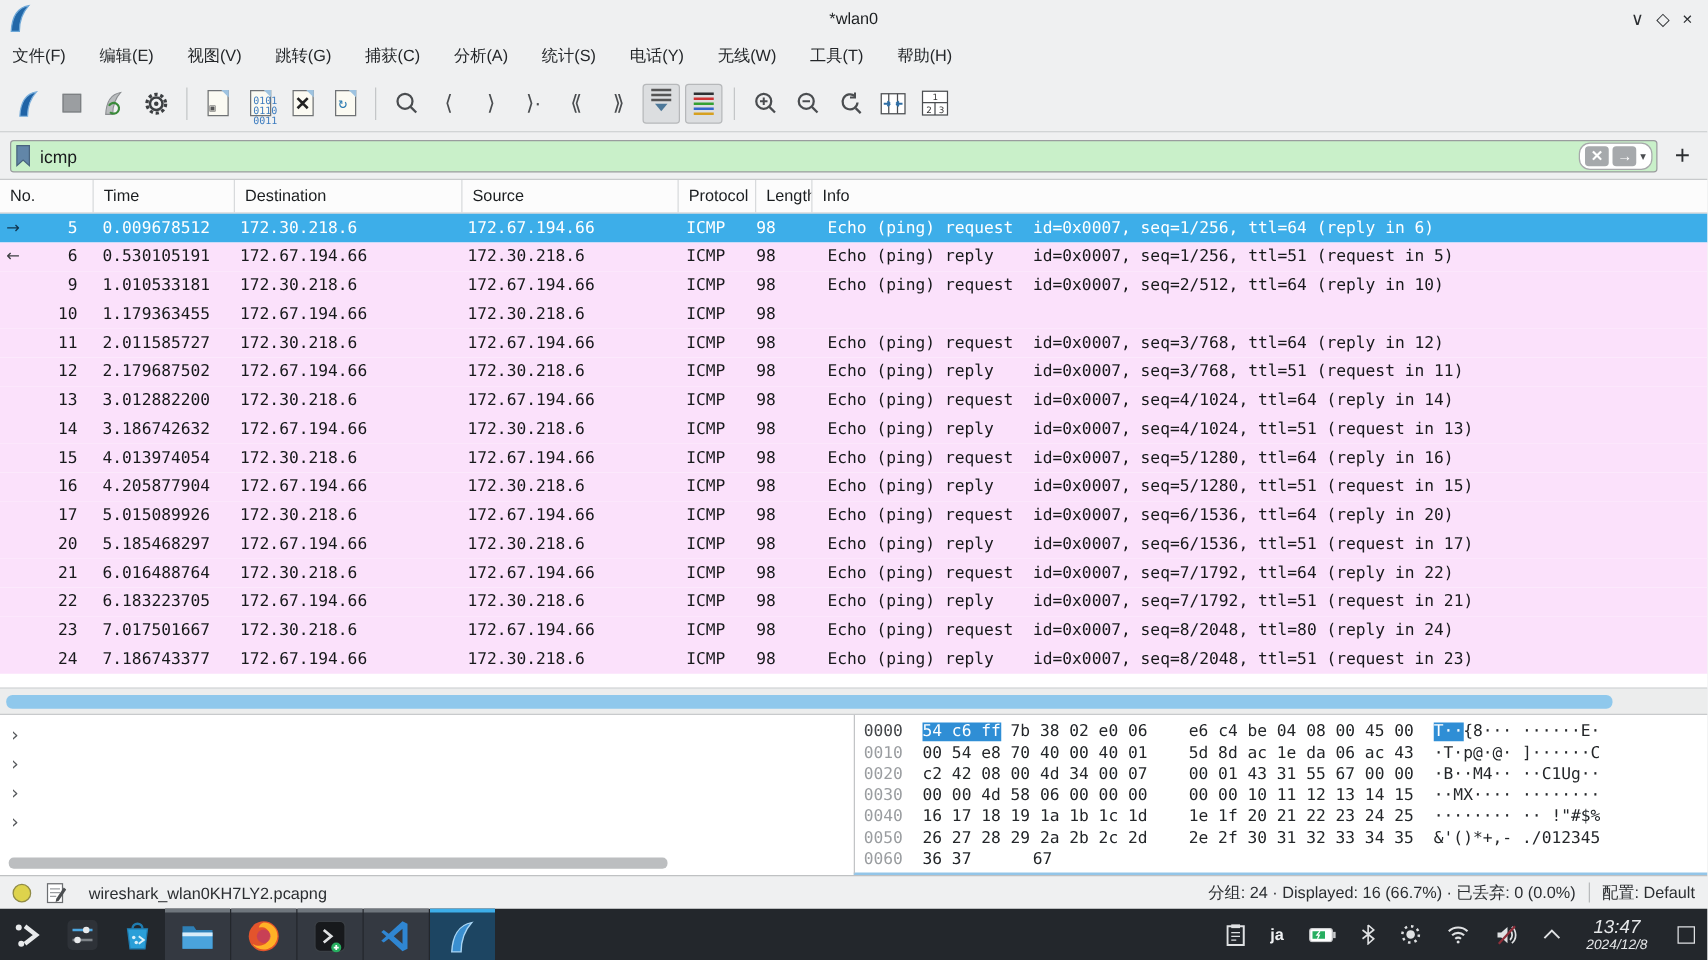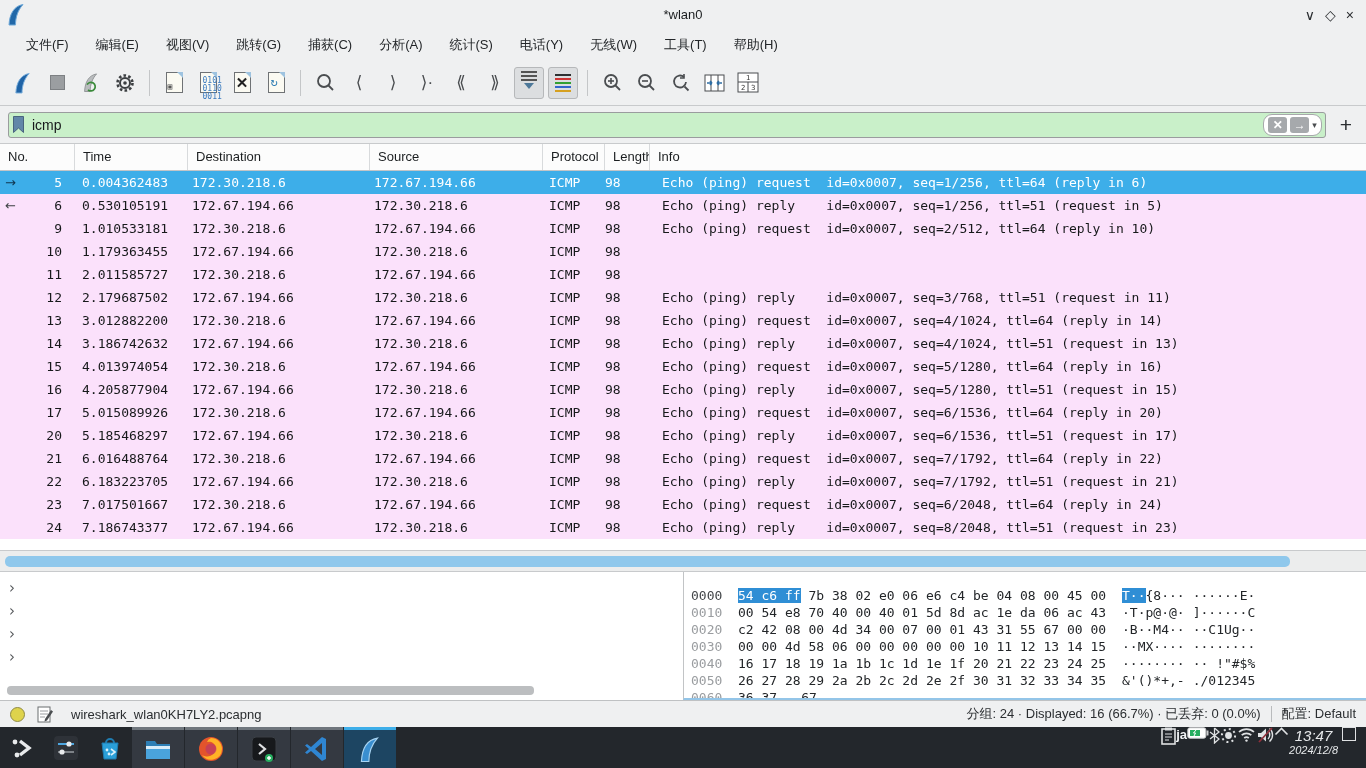--- a/index.html
+++ b/index.html
@@ -8,21 +8,21 @@
   svg { display:block; }
 
   
   .titlebar { height:29px; display:flex; align-items:center; background:#eff0f1; position:relative; }
   .titlebar .appicon { margin-left:6px; }
   .titlebar .title { position:absolute; left:0; right:0; text-align:center; font-size:13px; color:#1b1e20; }
   .winctl { margin-left:auto; display:flex; align-items:center; gap:10px; padding-right:12px; z-index:2; }
   .winctl span { font-size:14px; color:#2b2e31; cursor:default; line-height:1; }
 
   
-  .menubar { height:31px; display:flex; align-items:center; padding-left:26px; gap:27px; }
+  .menubar { height:31px; display:flex; align-items:center; padding-left:10px; gap:27px; }
   .menubar span { color:#232629; }
 
   
   .toolbar { height:46px; display:flex; align-items:center; padding-left:8px; gap:4px;
     border-bottom:1px solid #c8cacc; }
   .tbtn { width:30px; height:32px; display:flex; align-items:center; justify-content:center; border-radius:3px; }
   .tbtn.pressed { background:#dcdee0; border:1px solid #b6b8ba; }
   .tsep { width:1px; height:26px; background:#c4c6c8; margin:0 5px; }
   .glyph { font-size:17px; color:#4a4d50; line-height:1; }
   .doc { width:17px; height:21px; background:#fbfaf2; border:1px solid #6f7275; position:relative; }
@@ -77,48 +77,48 @@
   .hscroll { height:21px; background:#eceded; display:flex; align-items:center; border-bottom:1px solid #c8cacc; }
   .hscroll .thumb { height:11px; border-radius:5px; background:#8fc8ec; margin-left:5px; width:1285px; }
 
   
   .bottom { height:128px; display:flex; background:#fff; }
   .details { width:683px; position:relative; padding-top:5px; overflow:hidden; }
   .drow { height:23px; line-height:23px; white-space:pre; overflow:hidden;
     font-family:"DejaVu Sans Mono",monospace; font-size:13px; color:#17191b; padding-left:26px; position:relative; }
   .drow .chev { position:absolute; left:9px; top:0; color:#55585b; font-size:15px; font-family:"DejaVu Sans",sans-serif; }
   .dscroll { position:absolute; left:7px; bottom:5px; width:527px; height:9px; border-radius:4px; background:#bcbec0; }
-  .hexpane { flex:1; border-left:1px solid #c2c4c6; border-bottom:2px solid #93c5e8; padding-top:15px;
+  .hexpane { flex:1; border-left:1px solid #c2c4c6; border-bottom:2px solid #93c5e8; padding-top:5px;
     font-family:"DejaVu Sans Mono",monospace; font-size:13px; overflow:hidden; }
   .hrow { height:17px; line-height:17px; white-space:pre; display:flex; }
   .hrow span { white-space:pre; }
   .hoff { width:40px; margin-left:7px; color:#9a9da0; }
   .hoff.active { color:#44474a; }
   .hg1 { margin-left:7px; }
-  .hg2 { margin-left:8px; }
+  .hg2 { margin-left:33px; }
   .ha1 { margin-left:16px; }
   .ha2 { margin-left:8px; }
   .hexhl { background:#2f8ed5; color:#ffffff; }
 
   
   .statusbar { height:27px; background:#eff0f1; border-top:1px solid #bfc1c3; display:flex; align-items:center;
     padding:0 10px; color:#2b2e31; }
   .expert-dot { width:15px; height:15px; border-radius:50%; background:#ded34c; border:1px solid #8f8a45; }
   .note-icon { margin-left:12px; }
   .fname { margin-left:18px; }
   .stat-right { margin-left:auto; display:flex; align-items:center; }
   .stat-sep { width:1px; height:16px; background:#b9bbbd; margin:0 10px; }
 
   
   .taskbar { height:41px; background:#23272c; display:flex; align-items:stretch; color:#e6e8ea; }
   .tb-ico { width:44px; display:flex; align-items:center; justify-content:center; }
   .tile { width:52px; display:flex; align-items:center; justify-content:center; background:#343941;
     border-top:3px solid #6f767d; margin-right:1px; }
   .tile.active { background:#1d4562; border-top:3px solid #3daee9; }
-  .tray { margin-left:auto; display:flex; gap:0; padding-right:10px; }
+  .tray { margin-left:auto; display:flex; align-items:center; gap:20px; padding-right:10px; }
   .tray .txt { font-weight:bold; font-size:13px; color:#f0f2f4; }
   .clock { text-align:center; line-height:1.15;font-style:italic; }
   .clock .t1 { font-size:15px; }
   .clock .t2 { font-size:11px; }
   .showdesk { width:14px; height:14px; border:1px solid #dfe1e3; margin-left:4px; }
 </style>
 </head>
 <body>
 
 <div class="titlebar">
@@ -314,21 +314,21 @@
   <span>Destination</span>
   <span>Source</span>
   <span>Protocol</span>
   <span>Length</span>
   <span>Info</span>
 </div>
 <div class="plist">
 
     <div class="prow selected">
       <span class="c-no"><i class="marker">→</i><span>5</span></span>
-      <span class="c-time">0.004362483</span>
+      <span class="c-time">0.009678512</span>
       <span class="c-src">172.30.218.6</span>
       <span class="c-dst">172.67.194.66</span>
       <span class="c-proto">ICMP</span>
       <span class="c-len">98</span>
       <span class="c-info">Echo (ping) request  id=0x0007, seq=1/256, ttl=64 (reply in 6)</span>
     </div>
 
     <div class="prow">
       <span class="c-no"><i class="marker">←</i><span>6</span></span>
       <span class="c-time">0.530105191</span>
@@ -358,20 +358,21 @@
       <span class="c-len">98</span>
     </div>
 
     <div class="prow">
       <span class="c-no"><i class="marker"></i><span>11</span></span>
       <span class="c-time">2.011585727</span>
       <span class="c-src">172.30.218.6</span>
       <span class="c-dst">172.67.194.66</span>
       <span class="c-proto">ICMP</span>
       <span class="c-len">98</span>
+      <span class="c-info">Echo (ping) request  id=0x0007, seq=3/768, ttl=64 (reply in 12)</span>
     </div>
 
     <div class="prow">
       <span class="c-no"><i class="marker"></i><span>12</span></span>
       <span class="c-time">2.179687502</span>
       <span class="c-src">172.67.194.66</span>
       <span class="c-dst">172.30.218.6</span>
       <span class="c-proto">ICMP</span>
       <span class="c-len">98</span>
       <span class="c-info">Echo (ping) reply    id=0x0007, seq=3/768, ttl=51 (request in 11)</span>
@@ -457,21 +458,21 @@
       <span class="c-info">Echo (ping) reply    id=0x0007, seq=7/1792, ttl=51 (request in 21)</span>
     </div>
 
     <div class="prow">
       <span class="c-no"><i class="marker"></i><span>23</span></span>
       <span class="c-time">7.017501667</span>
       <span class="c-src">172.30.218.6</span>
       <span class="c-dst">172.67.194.66</span>
       <span class="c-proto">ICMP</span>
       <span class="c-len">98</span>
-      <span class="c-info">Echo (ping) request  id=0x0007, seq=6/2048, ttl=64 (reply in 24)</span>
+      <span class="c-info">Echo (ping) request  id=0x0007, seq=8/2048, ttl=80 (reply in 24)</span>
     </div>
 
     <div class="prow">
       <span class="c-no"><i class="marker"></i><span>24</span></span>
       <span class="c-time">7.186743377</span>
       <span class="c-src">172.67.194.66</span>
       <span class="c-dst">172.30.218.6</span>
       <span class="c-proto">ICMP</span>
       <span class="c-len">98</span>
       <span class="c-info">Echo (ping) reply    id=0x0007, seq=8/2048, ttl=51 (request in 23)</span>

